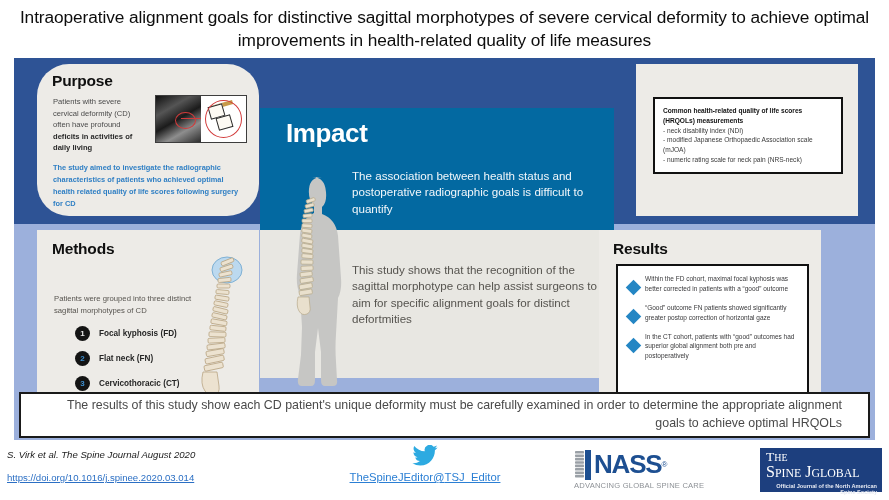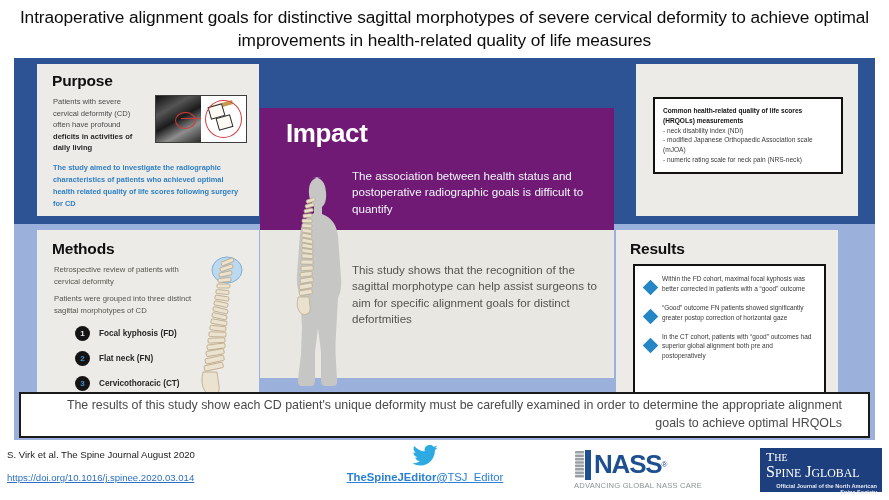--- a/index.html
+++ b/index.html
@@ -33,21 +33,21 @@
   .card {
     position:absolute;
     background:#edebe7;
   }
   .card-head {
     font-size:15.5px; font-weight:bold; color:#101010;
     letter-spacing:-0.2px;
   }
 
   
-  #purpose { left:23px; top:6px; width:222px; height:152px; }
+  #purpose { left:23px; top:6px; width:222px; height:152px;border-radius:32px; }
   #purpose .card-head { position:absolute; left:15px; top:8px; }
   .purpose-body {
     position:absolute; left:16px; top:32px; width:95px;
     font-size:7.6px; line-height:1.52; color:#4a4a4a;
   }
   .purpose-body b { color:#2a2a2a; }
   .purpose-blue {
     position:absolute; left:16px; top:98px; width:192px;
     font-size:7.4px; line-height:1.62; color:#2f7fc4; font-weight:bold;
   }
@@ -90,21 +90,21 @@
     color:#3d8fd0; font-size:8px; font-weight:bold;
     display:flex; align-items:center; justify-content:center; flex:none;
   }
   .m-num.one { color:#e8e8e8; }
   .m-lab { margin-left:9px; font-size:8.2px; font-weight:bold; color:#262626; }
   .spine-ill { position:absolute; right:10px; top:22px; width:56px; height:152px; }
 
   
   #impact-blue {
     position:absolute; left:246px; top:50px; width:354px; height:122px;
-    background:#701a75;
+    background:#0369a1;
   }
   #impact-blue .i-head {
     position:absolute; left:26px; top:10px;
     font-size:26px; font-weight:bold; color:#ffffff; letter-spacing:-0.4px;
   }
   .i-text1 {
     position:absolute; left:92px; top:60px; width:248px;
     font-size:11.6px; line-height:1.42; color:#f2f7fb;
   }
   #impact-grey {
@@ -122,21 +122,21 @@
   #outcome .card-head { position:absolute; left:14px; top:8px; }
   .om-box {
     position:absolute; left:17px; top:33px; width:190px; height:77px;
     background:#ffffff; border:2.4px solid #111;
     padding:7px 8px 0 8px;
   }
   .om-t { font-size:6.6px; line-height:1.48; color:#3b3b3b; }
   .om-t b { color:#121212; }
 
   
-  #results { left:602px; top:172px; width:222px; height:198px; }
+  #results { left:585px; top:172px; width:222px; height:198px; }
   #results .card-head { position:absolute; left:14px; top:10px; }
   .res-box {
     position:absolute; left:17px; top:34px; width:193px; height:140px;
     background:#ffffff; border:2.4px solid #111;
     padding:7px 6px 0 6px;
   }
   .res-item { display:flex; align-items:flex-start; margin-bottom:8px; }
   .diamond {
     width:11px; height:11px; background:#2486c4; flex:none;
     transform:rotate(45deg); margin:9px 6px 0 4px;
@@ -150,27 +150,27 @@
     display:flex; align-items:center; justify-content:center;
     padding:0 26px;
   }
   .conclusion span {
     font-size:12.4px; line-height:1.42; color:#4a4a4a; text-align:right;
   }
 
   
   .footer { position:absolute; left:0; top:443px; width:889px; height:57px; background:#fff; }
   .cite { position:absolute; left:7px; top:6px; }
-  .cite-line1 { font-size:9.6px; color:#1b1b1b; }
+  .cite-line1 { font-size:9.6px; font-style:italic; color:#1b1b1b; }
   .cite-line2 { font-size:9.6px; color:#2b6fc4; text-decoration:underline; margin-top:12px; }
 
   .twitter { position:absolute; left:300px; top:2px; width:250px; text-align:center; }
   .tw-bird { display:block; margin:0 auto 1px auto; }
   .tw-handle { font-size:11.3px; color:#2b7fd4; text-decoration:underline; }
-  .tw-handle b { font-weight:bold;text-align:right; }
+  .tw-handle b { font-weight:normal;text-align:right; }
   .tw-handle i { font-style:normal; font-weight:normal;margin-top:44px; }
 
   .nass { position:absolute; left:574px; top:6px; width:182px; }
   .nass-row { display:flex; align-items:center; }
   .nass-spine { width:17px; height:30px; position:relative; margin-right:3px; }
   .nass-word { font-size:26px; font-weight:bold; color:#1d4f91; letter-spacing:-1.2px;
     font-family:"Liberation Sans", sans-serif; }
   .nass-reg { font-size:8px; vertical-align:super; color:#1d4f91; }
   .nass-tag { font-size:7.6px; color:#8d9196; letter-spacing:0.2px; margin-top:1px; }
 
@@ -206,21 +206,20 @@
         <div class="vbar"></div>
         <div class="vert v1"></div>
         <div class="vert v2"></div>
         <div class="nocircle"></div>
       </div>
     </div>
   </div>
 
   <div class="card" id="methods">
     <div class="card-head">Methods</div>
-    <div class="m-p1">Retrospective review of patients with cervical deformity</div>
     <div class="m-p2">Patients were grouped into three distinct sagittal morphotypes of CD</div>
     <div class="m-list">
       <div class="m-item">
         <div class="m-num one">1</div>
         <div class="m-lab">Focal kyphosis (FD)</div>
       </div>
       <div class="m-item">
         <div class="m-num">2</div>
         <div class="m-lab">Flat neck (FN)</div>
       </div>
@@ -348,21 +347,21 @@
           <rect x="1" y="14.6" width="9" height="2.6" rx="0.7"></rect>
           <rect x="1" y="18" width="9" height="2.6" rx="0.7"></rect>
           <rect x="1" y="21.4" width="9" height="2.6" rx="0.7"></rect>
           <rect x="1" y="24.8" width="9" height="2.6" rx="0.7"></rect>
         </g>
         <rect x="11" y="0" width="6" height="30" fill="#1d4f91"></rect>
       </svg>
       <span class="nass-word">NASS</span>
       <span class="nass-reg">®</span>
     </div>
-    <div class="nass-tag">ADVANCING GLOBAL NASS CARE</div>
+    <div class="nass-tag">ADVANCING GLOBAL SPINE CARE</div>
   </div>
 
   <div class="tsj">
     <div class="tsj-l1">T<span class="sc">HE</span></div>
     <div class="tsj-l2">S<span class="sc">PINE</span> J<span class="sc">GLOBAL</span></div>
     <div class="tsj-cap">Official Journal of the North American Spine Society</div>
   </div>
 </div>
 
 </body></html>

